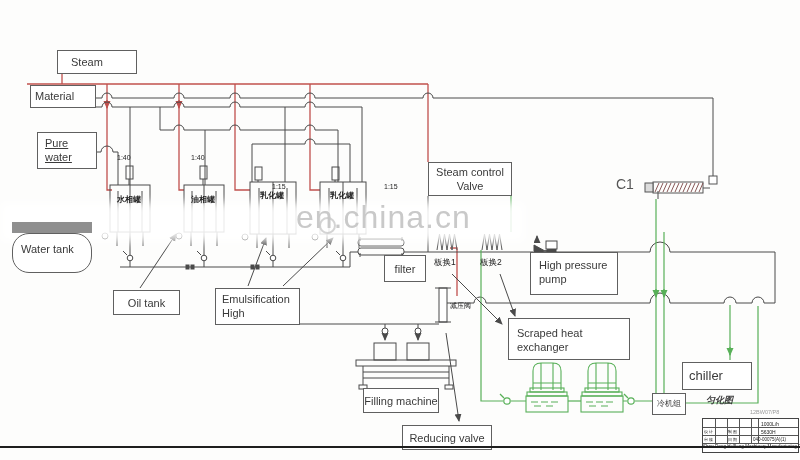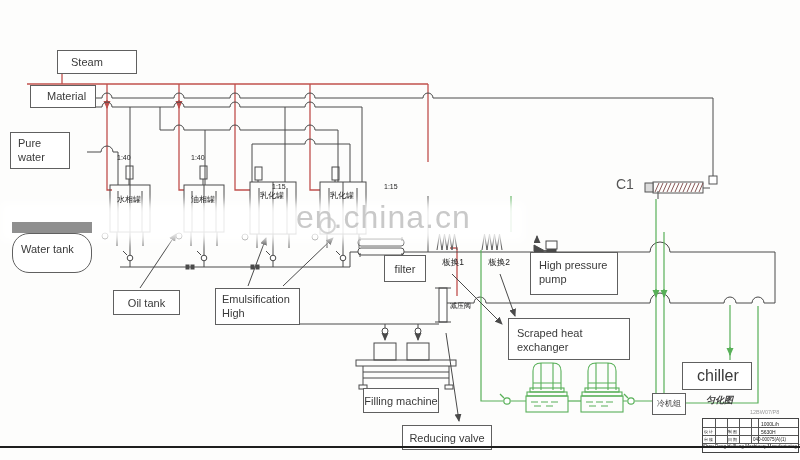--- a/index.html
+++ b/index.html
@@ -10,23 +10,23 @@
         font-size:11px;line-height:14px;z-index:5;}
   .pre{white-space:pre-line;}
   .ctr{display:flex;align-items:center;justify-content:center;text-align:center;}
   .txt{position:absolute;z-index:5;}
   #wm-band{position:absolute;left:0;top:202px;width:525px;height:40px;background:rgba(255,255,255,.88);
            filter:blur(5px);z-index:2;}
   #wm-text{position:absolute;left:296px;top:199px;font-size:32px;letter-spacing:1px;color:#c9c9c9;
            z-index:3;filter:blur(.5px);}
   #wm-ring{position:absolute;left:319px;top:217px;width:13px;height:13px;border:2px solid #c6c6c6;
            border-radius:50%;opacity:.75;z-index:3;}
-  .tklbl{position:absolute;width:32px;text-align:center;font-size:8px;font-weight:normal;color:#222;z-index:5;}
+  .tklbl{position:absolute;width:32px;text-align:center;font-size:8px;font-weight:bold;color:#222;z-index:5;}
   .ratio{position:absolute;font-size:7px;color:#222;z-index:5;}
-  .hxlbl{position:absolute;width:30px;text-align:right;font-size:8.5px;color:#222;z-index:5;}
+  .hxlbl{position:absolute;width:30px;text-align:left;font-size:8.5px;color:#222;z-index:5;}
   #prv-lbl{position:absolute;left:450px;top:301px;font-size:7px;color:#222;z-index:5;}
   #c1-lbl{position:absolute;left:616px;top:176px;font-size:14px;color:#555;z-index:5;}
   #wt-bar{position:absolute;left:12px;top:222px;width:80px;height:11px;background:#8f8f8f;z-index:4;}
   #tb-note{position:absolute;left:706px;top:394px;font-size:9px;font-style:italic;font-weight:bold;z-index:5;}
   #tb-code{position:absolute;left:750px;top:409px;font-size:5.5px;color:#9a9a9a;z-index:5;}
   #tblock{position:absolute;left:702px;top:418px;width:95px;height:33px;border:1px solid #444;
           background:#fff;z-index:5;font-size:4.5px;}
   .tbl-h{position:absolute;left:0;right:0;border-top:1px solid #555;}
   .tbl-v{position:absolute;top:0;height:24px;border-left:1px solid #555;}
   .tbc{position:absolute;font-size:4px;color:#222;white-space:nowrap;}
@@ -207,35 +207,37 @@
       <path d="M500,274 L515,316" marker-end="url(#ma)"></path>
       <path d="M446,333 L459,421" marker-end="url(#ma)"></path>
     </g>
   </svg>
 
   <div id="wm-band"></div>
   <div id="wm-text">en.china.cn</div>
   <div id="wm-ring"></div>
 
   <div class="lbox" style="left:57px;top:50px;width:80px;height:24px;line-height:22px;padding-left:13px;">Steam</div>
-  <div class="lbox" style="left:30px;top:85px;width:66px;height:23px;line-height:21px;padding-left:16px;">Material</div>
-  <div class="lbox pre" style="left:10px;top:132px;width:60px;height:37px;padding:3px 0 16px 7px;">Pure
+  <div class="lbox" style="left:30px;top:85px;width:66px;height:23px;line-height:21px;padding-left:4px;">Material</div>
+  <div class="lbox pre" style="left:37px;top:132px;width:60px;height:37px;padding:3px 0 16px 7px;text-decoration:underline;">Pure
 water</div>
   <div id="wt-bar"></div>
   <div class="lbox" style="left:12px;top:233px;width:80px;height:40px;padding:8px 0 0 8px;border-radius:17px;">Water tank</div>
   <div class="lbox ctr" style="left:113px;top:290px;width:67px;height:25px;">Oil tank</div>
   <div class="lbox pre" style="left:215px;top:288px;width:85px;height:37px;padding:3px 0 0 6px;">Emulsification
 High</div>
+  <div class="lbox pre ctr" style="left:428px;top:162px;width:84px;height:34px;">Steam control
+Valve</div>
   <div class="lbox ctr" style="left:384px;top:255px;width:42px;height:27px;">filter</div>
   <div class="lbox" style="left:508px;top:318px;width:122px;height:42px;padding:7px 0 0 8px;">Scraped heat exchanger</div>
   <div class="lbox pre" style="left:530px;top:252px;width:88px;height:43px;padding:5px 0 0 8px;">High pressure
 pump</div>
   <div class="lbox ctr" style="left:363px;top:388px;width:76px;height:25px;">Filling machine</div>
   <div class="lbox ctr" style="left:402px;top:425px;width:90px;height:25px;">Reducing valve</div>
-  <div class="lbox" style="left:682px;top:362px;width:70px;height:28px;line-height:26px;padding-left:14px;font-size:16px;">chiller</div>
+  <div class="lbox" style="left:682px;top:362px;width:70px;height:28px;line-height:26px;padding-left:6px;font-size:13px;">chiller</div>
   <div class="lbox ctr" style="left:652px;top:393px;width:34px;height:22px;font-size:8px;">冷机组</div>
 
   <div id="c1-lbl" class="txt">C1</div>
   <div class="tklbl" style="left:113px;top:194px;">水相罐</div>
   <div class="tklbl" style="left:187px;top:194px;">油相罐</div>
   <div class="tklbl" style="left:256px;top:190px;">乳化罐</div>
   <div class="tklbl" style="left:326px;top:190px;">乳化罐</div>
   <div class="ratio" style="left:117px;top:154px;">1:40</div>
   <div class="ratio" style="left:191px;top:154px;">1:40</div>
   <div class="ratio" style="left:272px;top:183px;">1:15</div>

